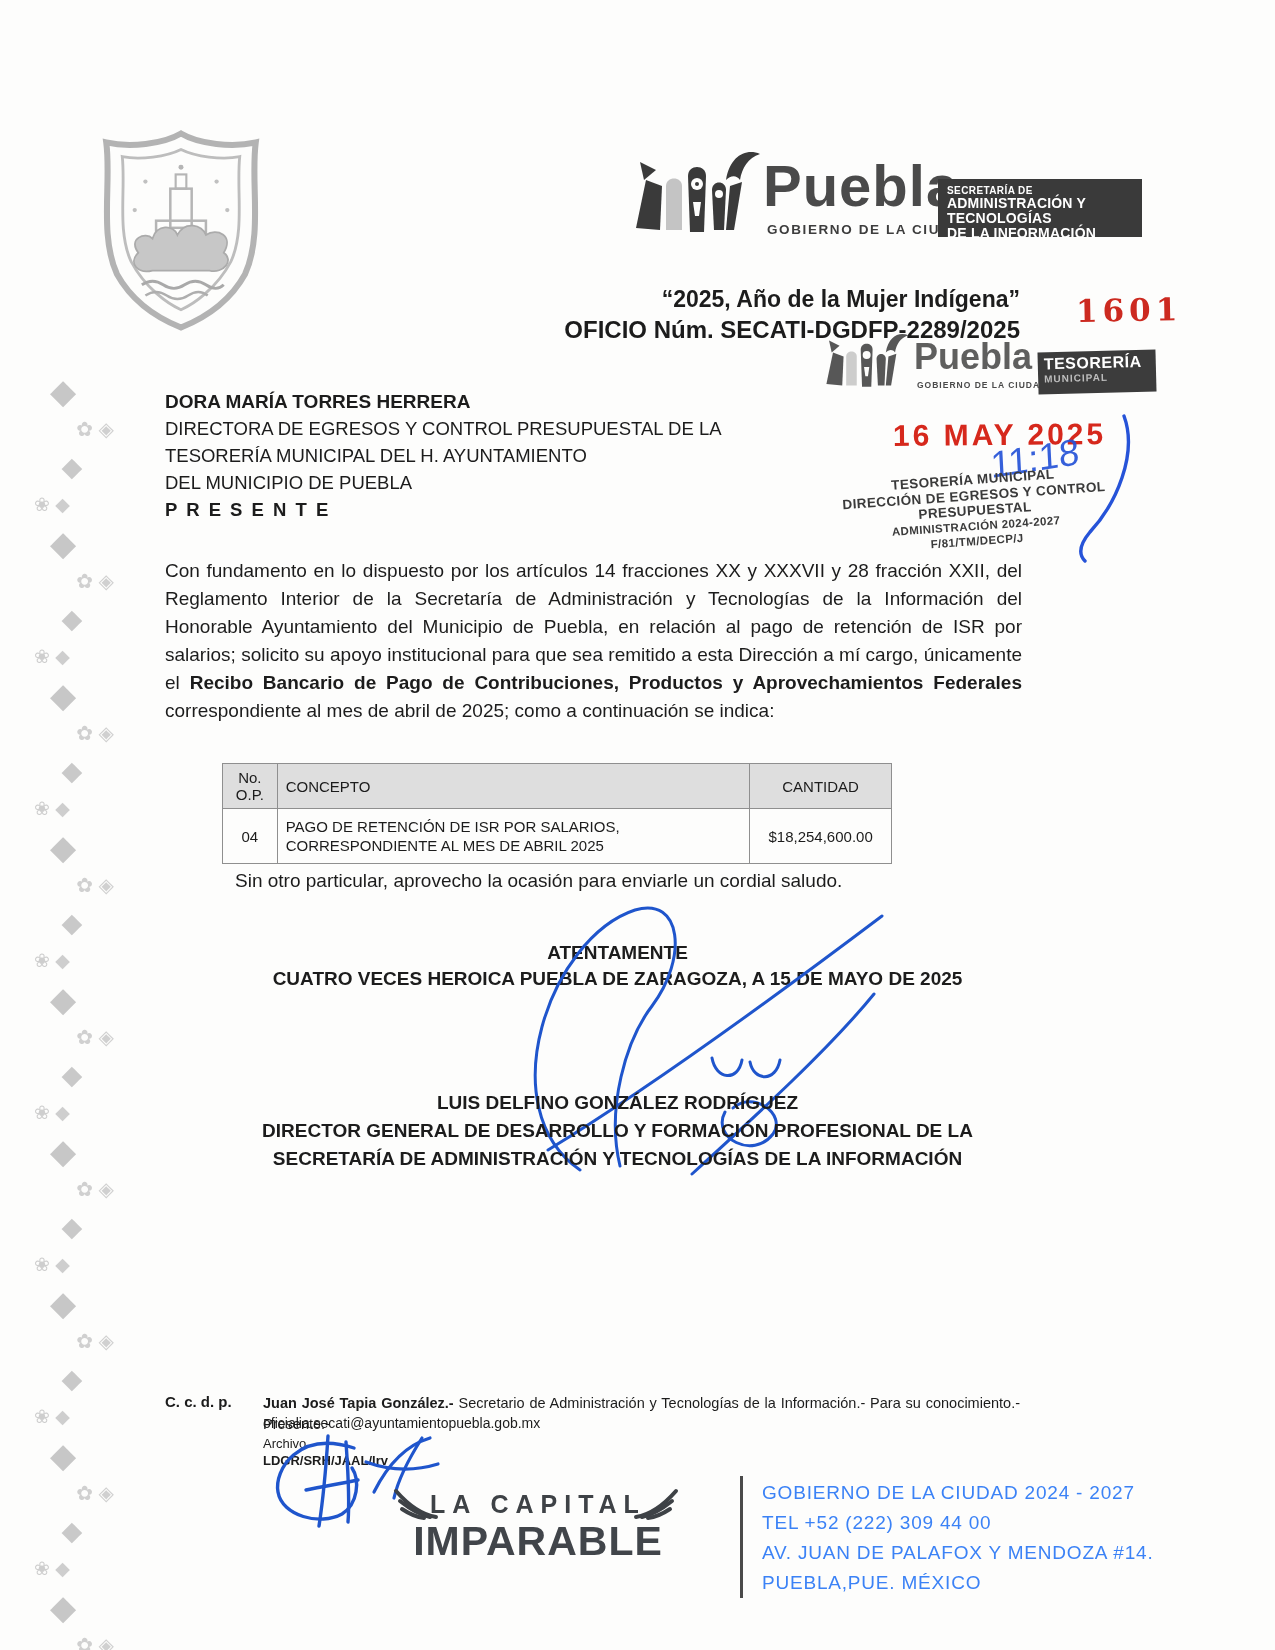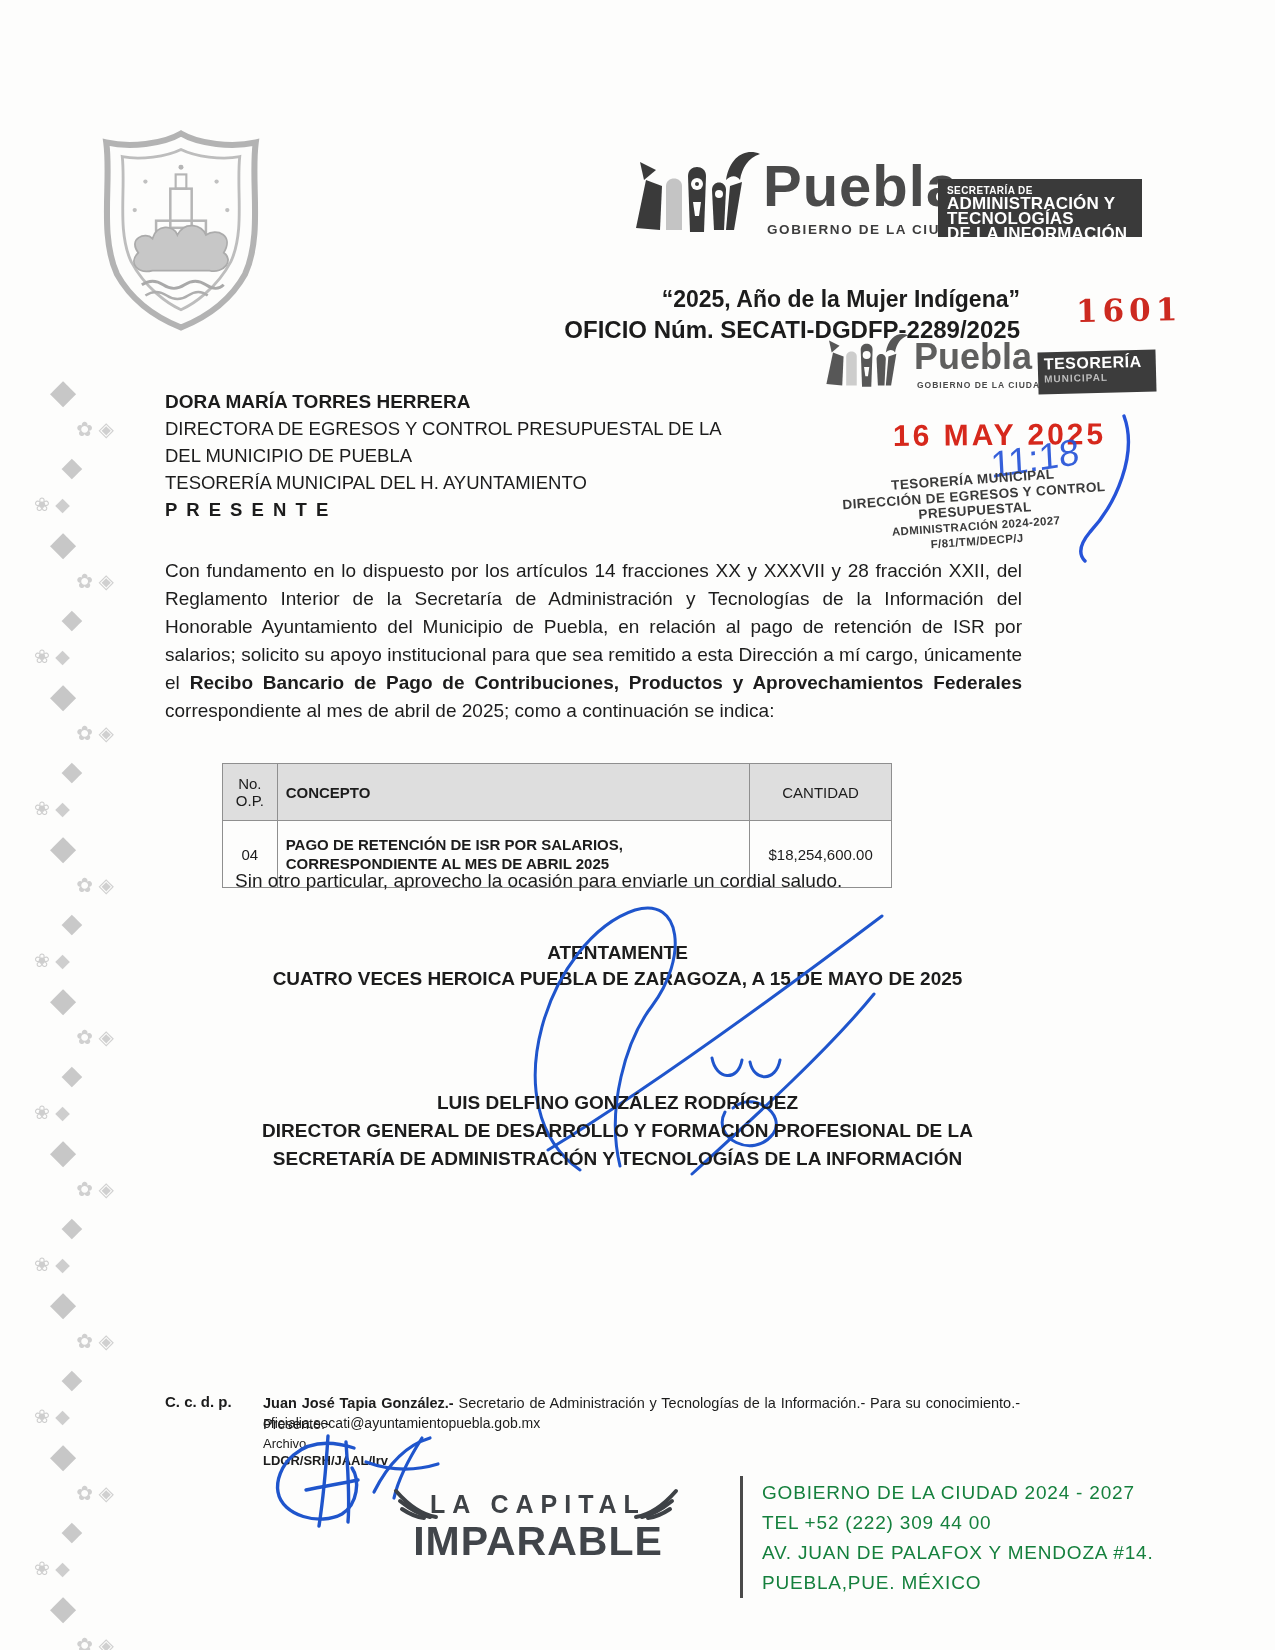--- a/index.html
+++ b/index.html
@@ -15,21 +15,21 @@
   .pat-row.r2{font-size:20px;color:#d0d0d0;text-align:right;padding-right:6px;}
   .pat-row.r3{font-size:27px;color:#c9c9c9;}
   .pat-row.r4{font-size:19px;color:#cecece;text-align:left;padding-left:10px;}
   
   .crest{position:absolute;left:92px;top:128px;width:178px;height:205px;}
   .hdr-logo-icon{position:absolute;left:630px;top:146px;width:132px;height:100px;}
   .hdr-wordmark{position:absolute;left:763px;top:152px;font-size:58px;font-weight:bold;color:#4a4a4a;letter-spacing:1px;}
   .hdr-tagline{position:absolute;left:767px;top:222px;font-size:13.5px;font-weight:bold;color:#3d3d3d;letter-spacing:1.6px;}
   .hdr-badge{position:absolute;left:938px;top:179px;width:204px;height:58px;background:#3a3a3a;color:#fff;padding:6px 9px;box-sizing:border-box;}
   .hdr-badge .b1{font-size:10px;letter-spacing:.4px;font-weight:bold;}
-  .hdr-badge .b2,.hdr-badge .b3{font-size:17px;font-weight:bold;letter-spacing:.2px;line-height:15px;}
+  .hdr-badge .b2,.hdr-badge .b3{font-size:14px;font-weight:bold;letter-spacing:.2px;line-height:15px;}
   .legend-block{position:absolute;left:420px;top:286px;width:600px;text-align:right;font-weight:bold;}
   .legend-year{font-size:23px;}
   .legend-oficio{font-size:24px;margin-top:3px;}
   .folio-red{position:absolute;left:1076px;top:292px;font-family:"DejaVu Serif",serif;font-weight:bold;
     font-size:31px;color:#cc2a20;letter-spacing:5px;transform:rotate(-1deg);}
   
   .stamp-logo-icon{position:absolute;left:822px;top:330px;width:88px;height:66px;opacity:.92;}
   .stamp-wordmark{position:absolute;left:914px;top:336px;font-size:36px;font-weight:bold;color:#4e4e4e;opacity:.9;}
   .stamp-tagline{position:absolute;left:917px;top:380px;font-size:8.5px;font-weight:bold;color:#4a4a4a;letter-spacing:1px;}
   .stamp-badge{position:absolute;left:1038px;top:351px;width:118px;height:42px;background:#3c3c3c;color:#fff;
@@ -49,21 +49,21 @@
   
   .body-par{position:absolute;left:165px;top:538px;width:857px;font-size:19px;line-height:28px;text-align:justify;}
   .body-par .b{font-weight:bold;}
   
   .optable{position:absolute;left:222px;top:763px;width:670px;border-collapse:collapse;font-size:15px;}
   .optable th,.optable td{border:1px solid #8f8f8f;}
   .optable th{background:#dedede;font-weight:normal;height:40px;text-align:center;}
   .optable th.h-op{white-space:pre-line;line-height:17px;}
   .optable td{height:50px;}
   .optable .c-op{width:58px;text-align:center;}
-  .optable .c-concepto{width:537px;text-align:left;padding:8px 8px;line-height:19px;font-weight:bold;}
+  .optable .c-concepto{width:537px;text-align:left;padding:2px 8px;line-height:19px;}
   .optable .c-cantidad{width:148px;text-align:center;}
   
   .closing{position:absolute;left:235px;top:870px;font-size:19px;}
   .sig-center{position:absolute;left:165px;width:905px;text-align:center;font-weight:bold;font-size:19px;}
   .atentamente{top:942px;}
   .citydate{top:968px;}
   .sig-name{top:1092px;}
   .sig-title1{top:1120px;}
   .sig-title2{top:1148px;}
   .sig-svg{position:absolute;left:430px;top:898px;width:460px;height:280px;}
@@ -79,21 +79,21 @@
   .scribble2{position:absolute;left:266px;top:1428px;width:125px;height:105px;}
   
   .foot-wing{position:absolute;top:1487px;width:48px;height:34px;}
   .foot-wing.left{left:392px;transform:scaleX(-1);}
   .foot-wing.right{left:632px;}
   .foot-brand1{position:absolute;left:408px;top:1490px;width:260px;text-align:center;
     font-size:25px;font-weight:bold;color:#3e4246;letter-spacing:7px;}
   .foot-brand2{position:absolute;left:400px;top:1518px;width:276px;text-align:center;
     font-size:41px;font-weight:bold;color:#41454a;letter-spacing:1px;}
   .foot-divider{position:absolute;left:740px;top:1476px;width:3px;height:122px;background:#4a4a4a;}
-  .foot-info{position:absolute;left:762px;top:1478px;font-size:19px;line-height:30px;color:#15803d;letter-spacing:.8px;}
+  .foot-info{position:absolute;left:762px;top:1478px;font-size:19px;line-height:30px;color:#3b82f6;letter-spacing:.8px;}
 </style>
 </head>
 <body>
 
 <div class="page">
 
   <div class="pattern">
       <div class="pat-row r1">◆</div>
       <div class="pat-row r2">✿ ◈</div>
       <div class="pat-row r3">◆</div>
@@ -199,22 +199,22 @@
     <div class="s-line">TESORERÍA MUNICIPAL</div>
     <div class="s-line">DIRECCIÓN DE EGRESOS Y CONTROL</div>
     <div class="s-line">PRESUPUESTAL</div>
     <div class="s-line small">ADMINISTRACIÓN 2024-2027</div>
     <div class="s-line small">F/81/TM/DECP/J</div>
   </div>
 
   <div class="addressee">
     <div class="name">DORA MARÍA TORRES HERRERA</div>
     <div>DIRECTORA DE EGRESOS Y CONTROL PRESUPUESTAL DE LA</div>
+    <div>TESORERÍA MUNICIPAL DEL H. AYUNTAMIENTO</div>
     <div>DEL MUNICIPIO DE PUEBLA</div>
-    <div>TESORERÍA MUNICIPAL DEL H. AYUNTAMIENTO</div>
     <div class="presente">P R E S E N T E</div>
   </div>
 
   <p class="body-par"><span>Con fundamento en lo dispuesto por los artículos 14 fracciones XX y XXXVII y 28 fracción XXII, del Reglamento Interior de la Secretaría de Administración y Tecnologías de la Información del Honorable Ayuntamiento del Municipio de Puebla, en relación al pago de retención de ISR por salarios; solicito su apoyo institucional para que sea remitido a esta Dirección a mí cargo, únicamente el </span><span class="b">Recibo Bancario de Pago de Contribuciones, Productos y Aprovechamientos Federales</span><span> correspondiente al mes de abril de 2025; como a continuación se indica:</span></p>
 
   <table class="optable">
     <tbody>
         <tr>
       <th class="h-op c-op">No.
 O.P.</th>

